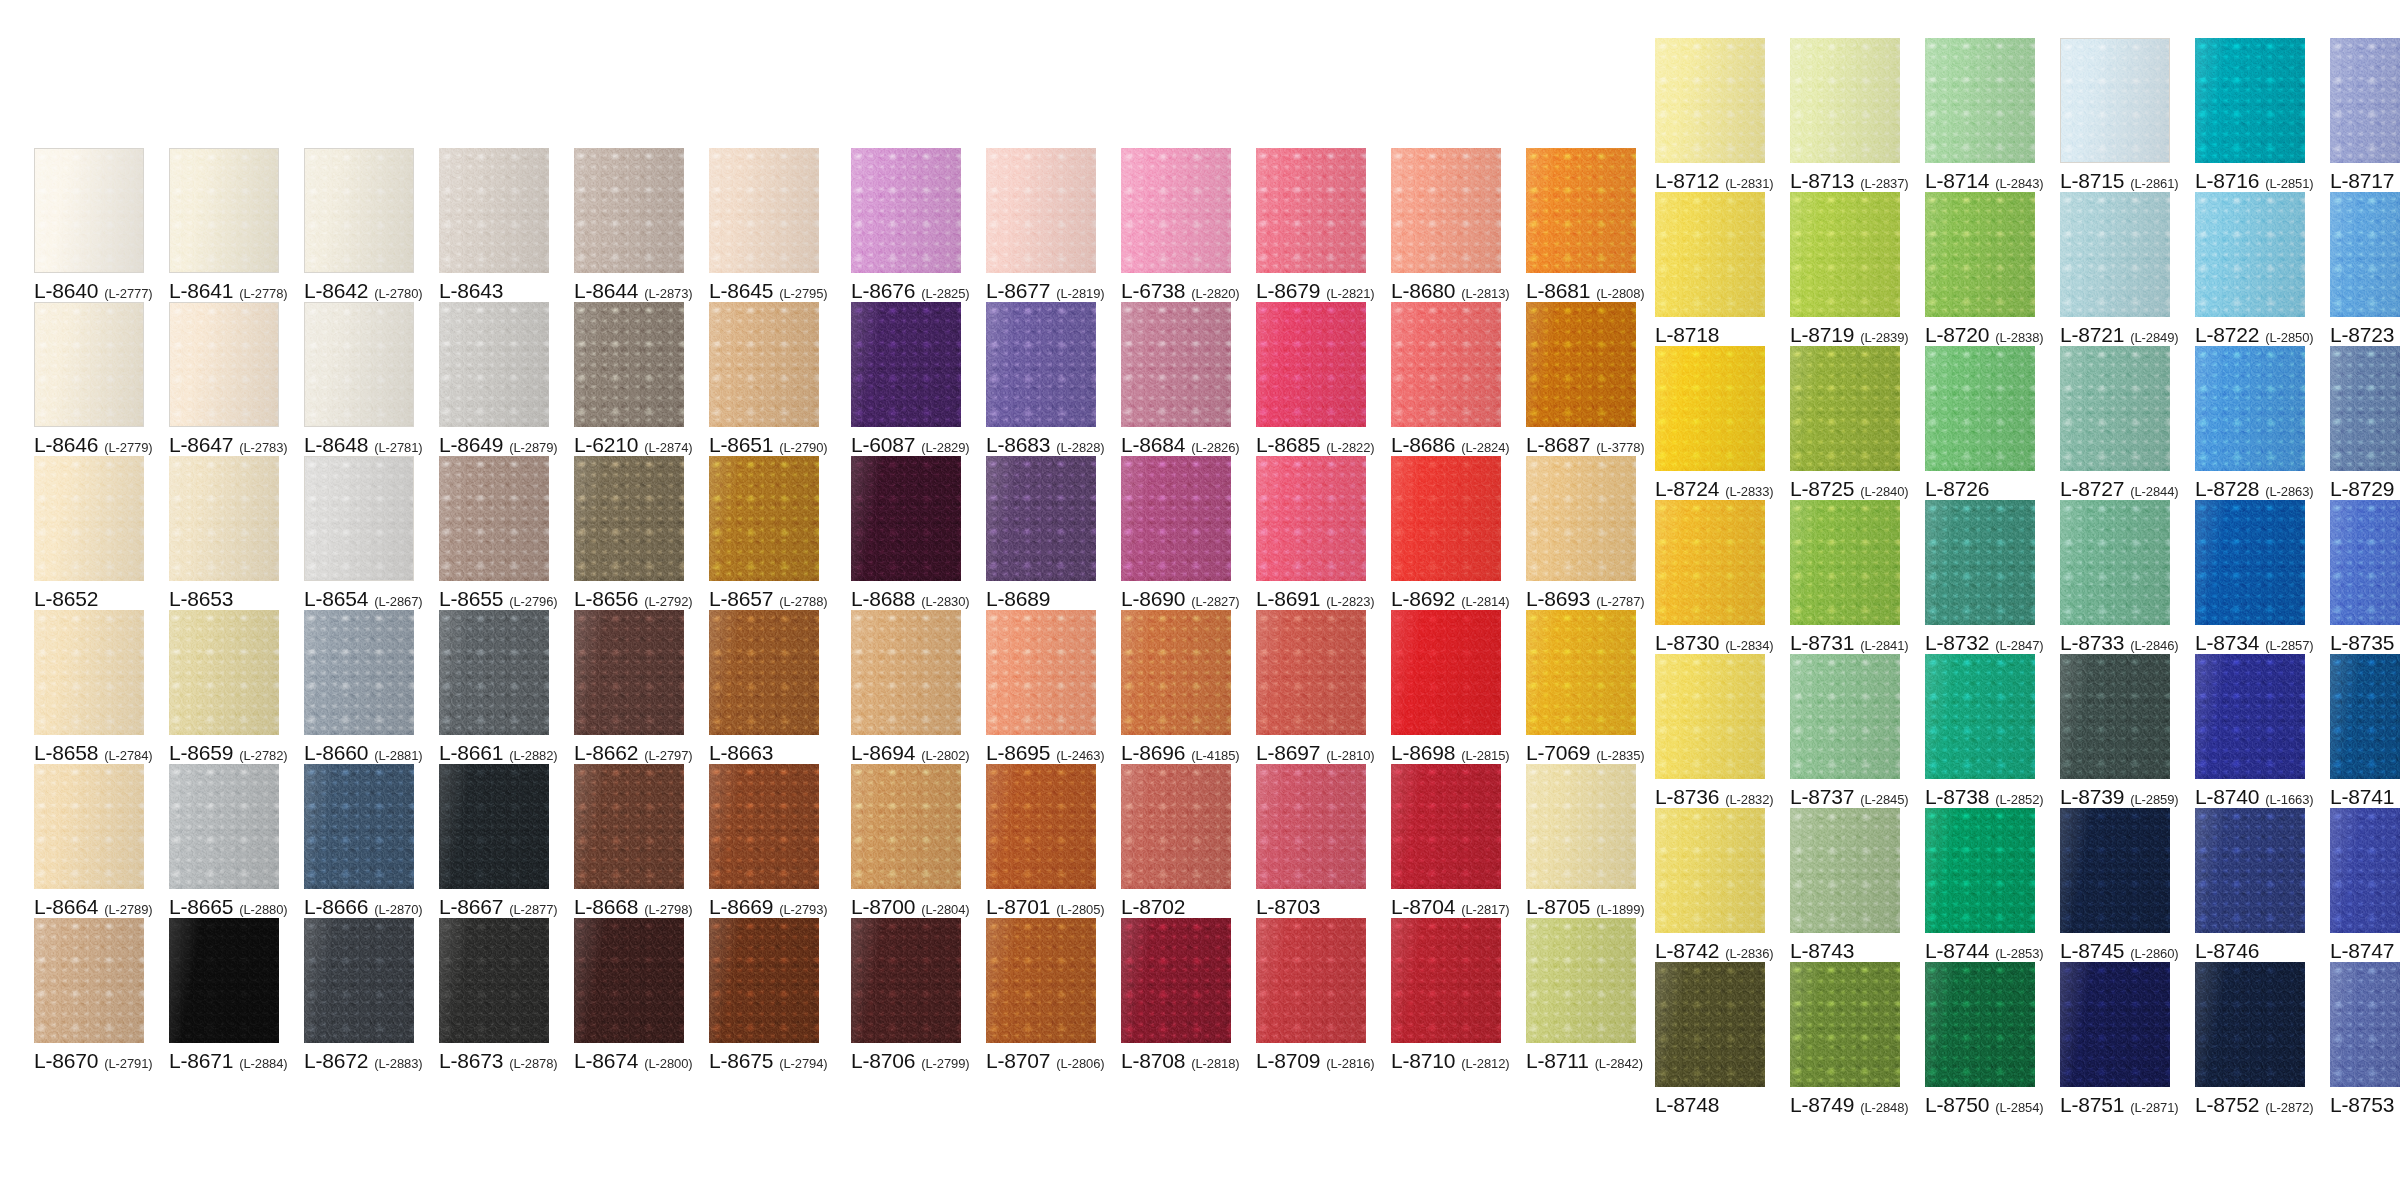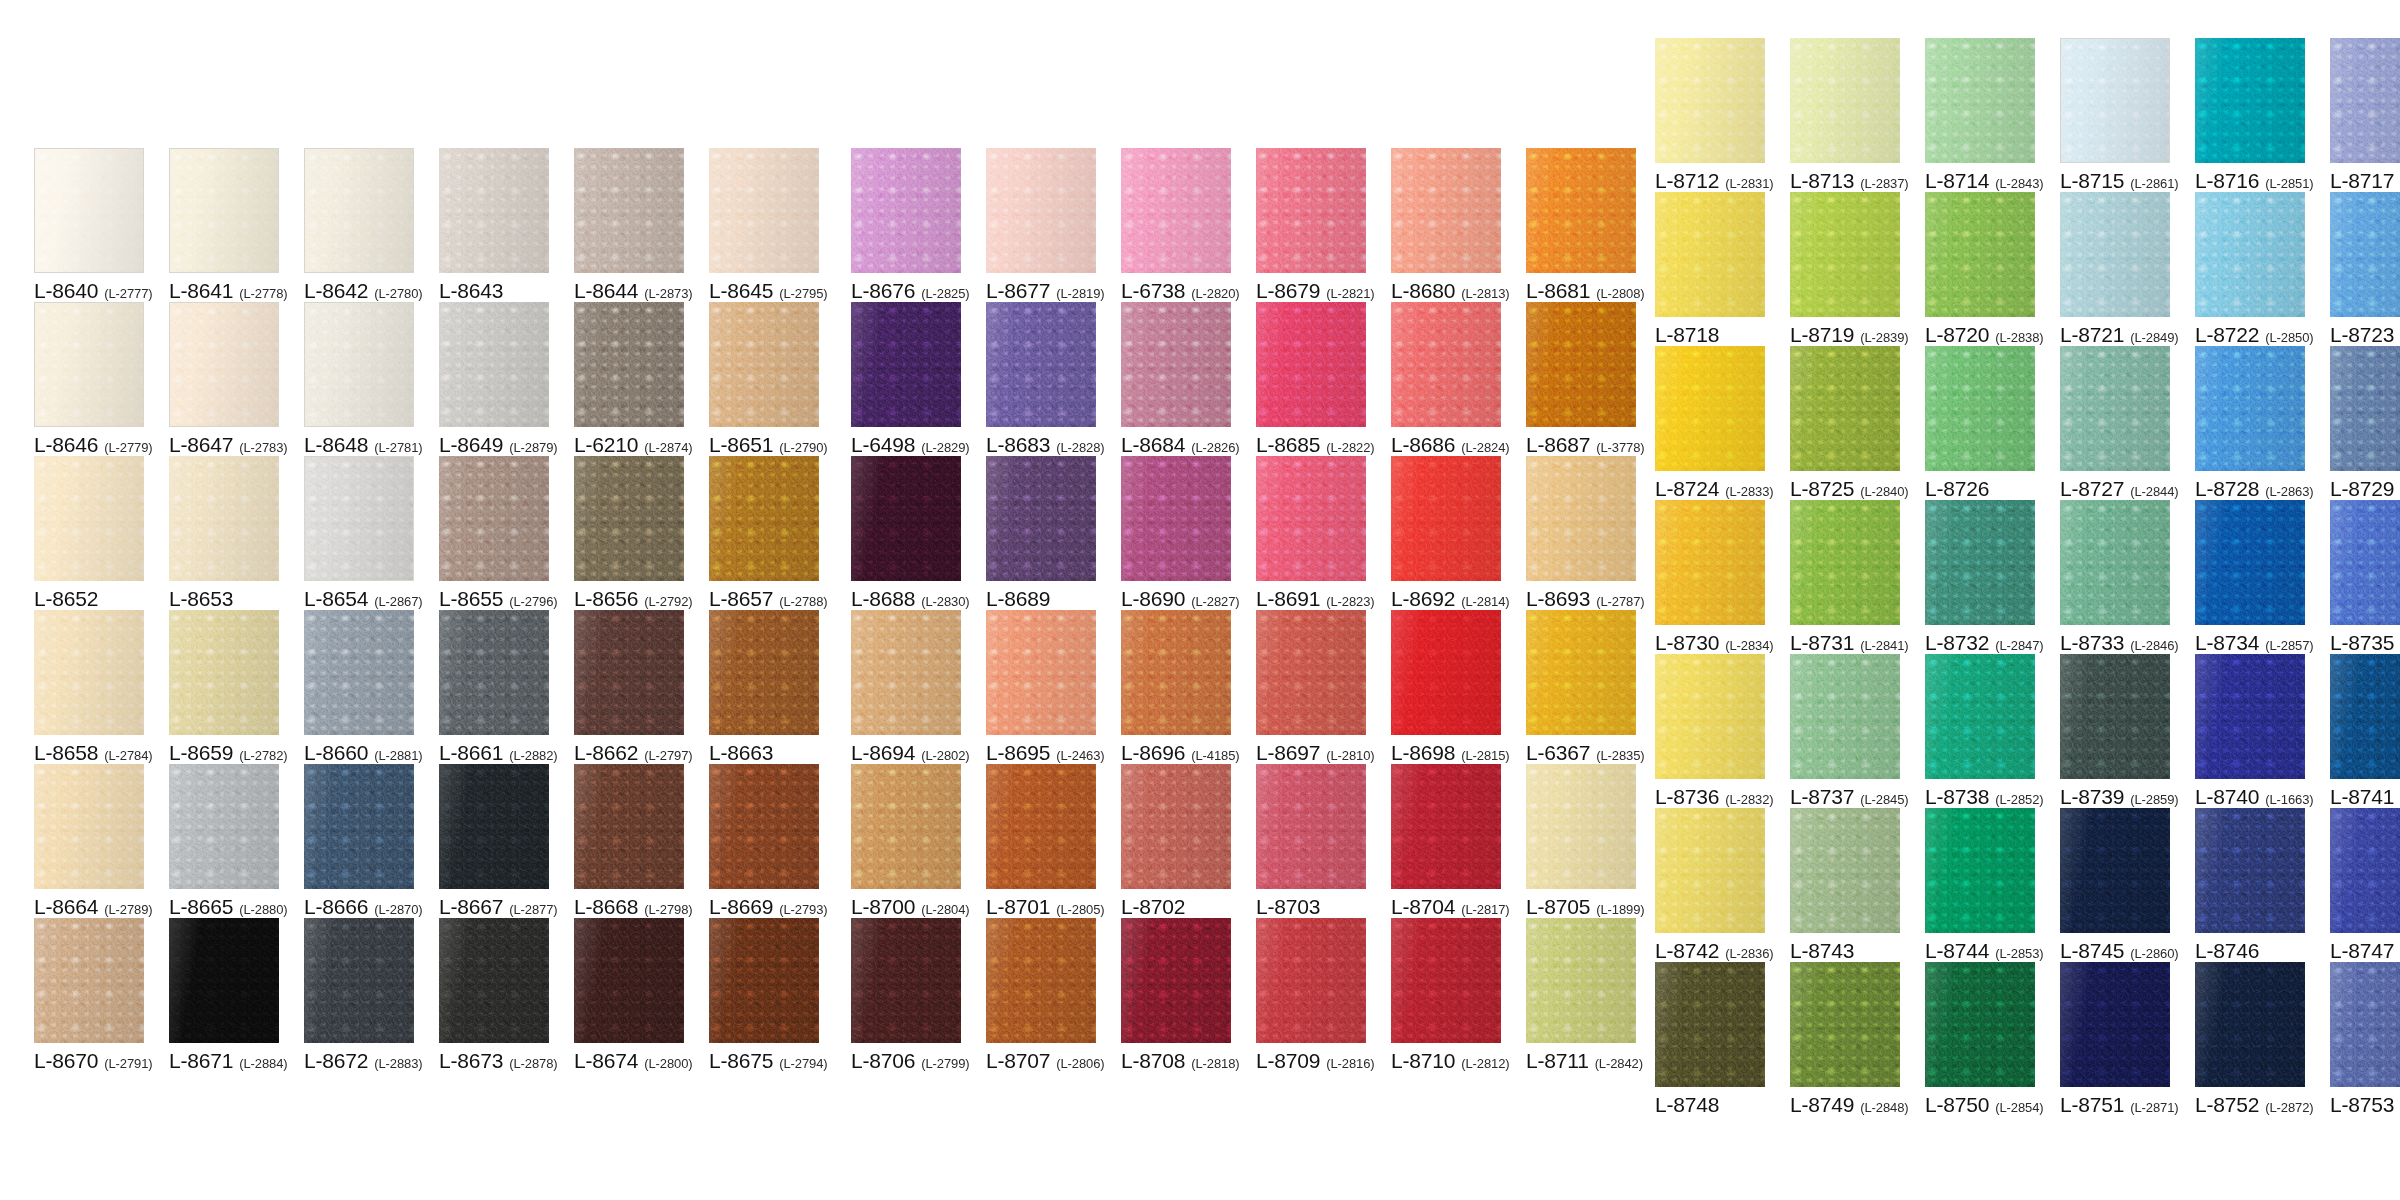--- a/index.html
+++ b/index.html
@@ -527,21 +527,21 @@
             <span class="alt">(L-2808)</span>
           </div>
         </div>
         <div class="cell">
           <div class="swatch" style="background: rgb(70, 36, 99);">
             <div class="tex" style="background-image:radial-gradient(ellipse 9px 6px at 23% 27%, rgba(255,255,255,.55), rgba(255,255,255,0) 70%),radial-gradient(ellipse 7px 5px at 57% 53%, rgba(0,0,0,.22), rgba(0,0,0,0) 72%),radial-gradient(ellipse 6px 4px at 85% 71%, rgba(255,255,255,.42), rgba(255,255,255,0) 70%);"></div>
             <div class="tex2" style="background-image:repeating-radial-gradient(circle at 32% 42%, rgba(0,0,0,.16) 0 1px, rgba(255,255,255,.16) 1px 2.4px, rgba(0,0,0,0) 2.4px 5px),repeating-radial-gradient(circle at 70% 20%, rgba(255,255,255,.20) 0 1px, rgba(0,0,0,.13) 1px 2.2px, rgba(0,0,0,0) 2.2px 4.6px),repeating-linear-gradient(34deg, rgba(0,0,0,.07) 0 2px, rgba(255,255,255,.07) 2px 4px);background-size:14px 14px, 11px 11px, 9px 9px;"></div>
             <div class="shade"></div>
           </div>
           <div class="label">
-            <span class="code">L-6498</span>
+            <span class="code">L-6087</span>
             <span class="alt">(L-2829)</span>
           </div>
         </div>
         <div class="cell">
           <div class="swatch" style="background: rgb(111, 95, 164);">
             <div class="tex" style="background-image:radial-gradient(ellipse 9px 6px at 24% 28%, rgba(255,255,255,.55), rgba(255,255,255,0) 70%),radial-gradient(ellipse 7px 5px at 56% 54%, rgba(0,0,0,.22), rgba(0,0,0,0) 72%),radial-gradient(ellipse 6px 4px at 86% 70%, rgba(255,255,255,.42), rgba(255,255,255,0) 70%);"></div>
             <div class="tex2" style="background-image:repeating-radial-gradient(circle at 39% 49%, rgba(0,0,0,.16) 0 1px, rgba(255,255,255,.16) 1px 2.4px, rgba(0,0,0,0) 2.4px 5px),repeating-radial-gradient(circle at 63% 27%, rgba(255,255,255,.20) 0 1px, rgba(0,0,0,.13) 1px 2.2px, rgba(0,0,0,0) 2.2px 4.6px),repeating-linear-gradient(55deg, rgba(0,0,0,.07) 0 2px, rgba(255,255,255,.07) 2px 4px);background-size:14px 14px, 11px 11px, 9px 9px;"></div>
             <div class="shade"></div>
           </div>
           <div class="label">
@@ -714,21 +714,21 @@
             <span class="alt">(L-2815)</span>
           </div>
         </div>
         <div class="cell">
           <div class="swatch" style="background: rgb(233, 178, 33);">
             <div class="tex" style="background-image:radial-gradient(ellipse 9px 6px at 20% 24%, rgba(255,255,255,.55), rgba(255,255,255,0) 70%),radial-gradient(ellipse 7px 5px at 60% 50%, rgba(0,0,0,.22), rgba(0,0,0,0) 72%),radial-gradient(ellipse 6px 4px at 82% 74%, rgba(255,255,255,.42), rgba(255,255,255,0) 70%);"></div>
             <div class="tex2" style="background-image:repeating-radial-gradient(circle at 34% 44%, rgba(0,0,0,.16) 0 1px, rgba(255,255,255,.16) 1px 2.4px, rgba(0,0,0,0) 2.4px 5px),repeating-radial-gradient(circle at 68% 22%, rgba(255,255,255,.20) 0 1px, rgba(0,0,0,.13) 1px 2.2px, rgba(0,0,0,0) 2.2px 4.6px),repeating-linear-gradient(40deg, rgba(0,0,0,.07) 0 2px, rgba(255,255,255,.07) 2px 4px);background-size:14px 14px, 11px 11px, 9px 9px;"></div>
             <div class="shade"></div>
           </div>
           <div class="label">
-            <span class="code">L-6367</span>
+            <span class="code">L-7069</span>
             <span class="alt">(L-2835)</span>
           </div>
         </div>
         <div class="cell">
           <div class="swatch" style="background: rgb(207, 154, 94);">
             <div class="tex" style="background-image:radial-gradient(ellipse 9px 6px at 21% 25%, rgba(255,255,255,.55), rgba(255,255,255,0) 70%),radial-gradient(ellipse 7px 5px at 59% 51%, rgba(0,0,0,.22), rgba(0,0,0,0) 72%),radial-gradient(ellipse 6px 4px at 83% 73%, rgba(255,255,255,.42), rgba(255,255,255,0) 70%);"></div>
             <div class="tex2" style="background-image:repeating-radial-gradient(circle at 41% 51%, rgba(0,0,0,.16) 0 1px, rgba(255,255,255,.16) 1px 2.4px, rgba(0,0,0,0) 2.4px 5px),repeating-radial-gradient(circle at 61% 29%, rgba(255,255,255,.20) 0 1px, rgba(0,0,0,.13) 1px 2.2px, rgba(0,0,0,0) 2.2px 4.6px),repeating-linear-gradient(61deg, rgba(0,0,0,.07) 0 2px, rgba(255,255,255,.07) 2px 4px);background-size:14px 14px, 11px 11px, 9px 9px;"></div>
             <div class="shade"></div>
           </div>
           <div class="label">

